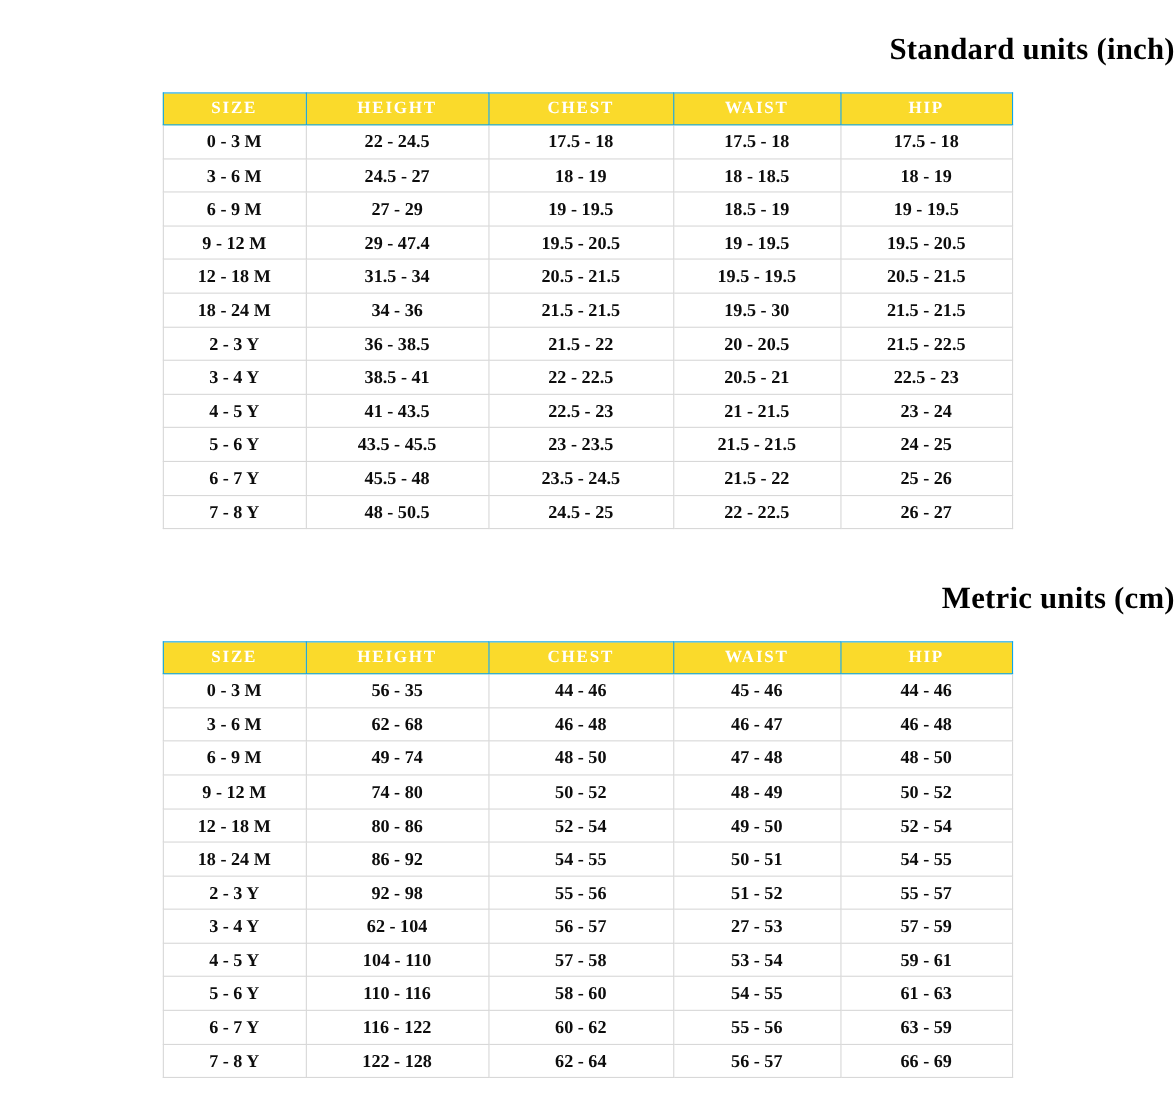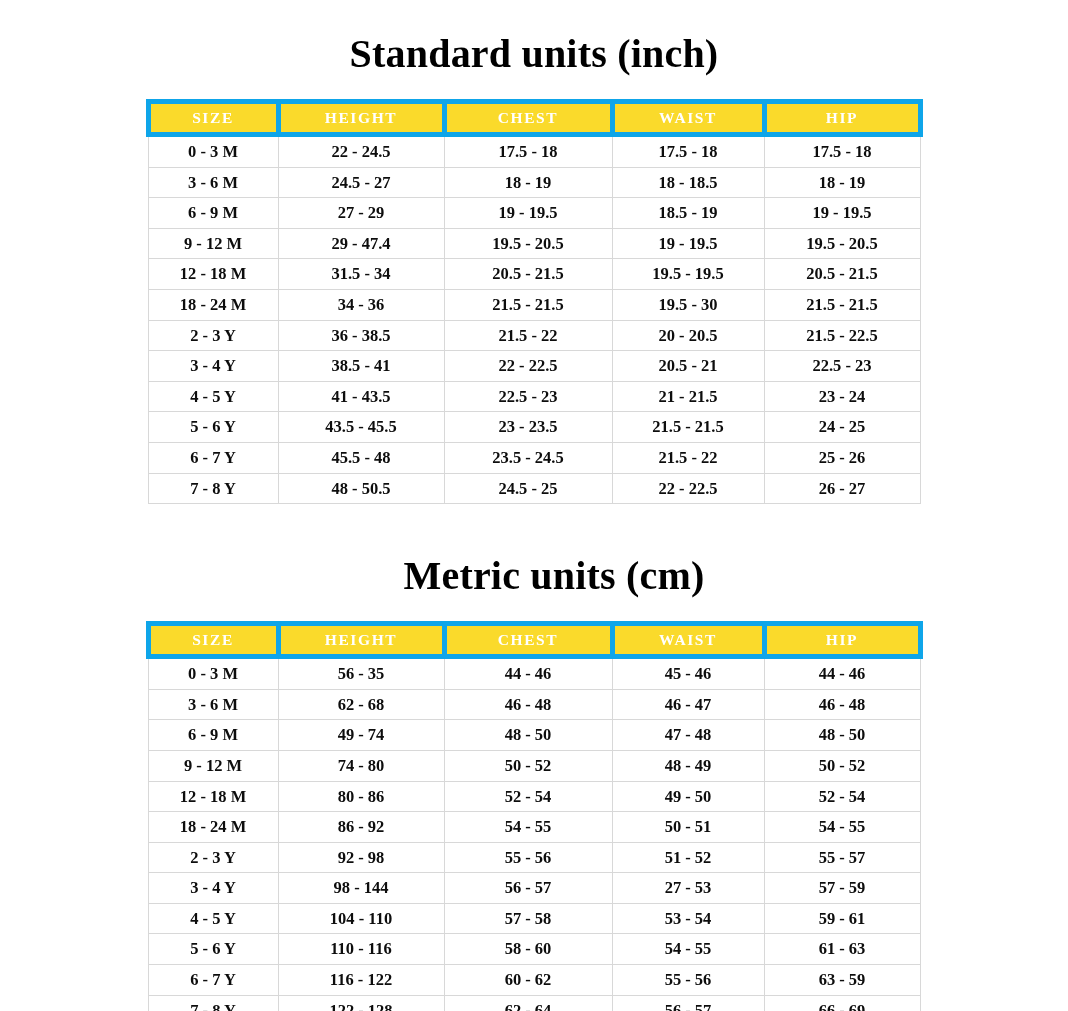--- a/index.html
+++ b/index.html
@@ -17,24 +17,24 @@
   .page {
     width: 1068px;
     height: 1011px;
     position: relative;
     box-sizing: border-box;
   }
   .section {
     width: 100%;
   }
   .section-title {
-    text-align: center;
+    text-align: right;
     font-family: "Liberation Serif", serif;
     font-weight: bold;
-    font-size: 40px;
+    font-size: 28px;
     color: #000000;
     letter-spacing: 0.2px;
   }
   #section-standard .section-title {
     padding-top: 30px;
     padding-bottom: 22px;
   }
   #section-metric .section-title {
     padding-top: 48px;
     padding-bottom: 22px;
@@ -56,21 +56,21 @@
     height: 29.6px;
     padding: 0;
     line-height: 29.6px;
     white-space: nowrap;
   }
   table.size-table thead th {
     background: #fada2b;
     color: #ffffff;
     font-size: 15.5px;
     letter-spacing: 1.6px;
-    border: 5px solid #0ea5e9;
+    border: 1px solid #0ea5e9;
     height: 28px;
     line-height: 28px;
   }
   table.size-table tbody td {
     background: #ffffff;
     color: #0d0d0d;
   }
   col.c-size    { width: 130px; }
   col.c-height  { width: 166px; }
   col.c-chest   { width: 168px; }
@@ -254,21 +254,21 @@
         </tr>
         <tr>
           <td>2 - 3 Y</td>
           <td>92 - 98</td>
           <td>55 - 56</td>
           <td>51 - 52</td>
           <td>55 - 57</td>
         </tr>
         <tr>
           <td>3 - 4 Y</td>
-          <td>98 - 144</td>
+          <td>62 - 104</td>
           <td>56 - 57</td>
           <td>27 - 53</td>
           <td>57 - 59</td>
         </tr>
         <tr>
           <td>4 - 5 Y</td>
           <td>104 - 110</td>
           <td>57 - 58</td>
           <td>53 - 54</td>
           <td>59 - 61</td>

